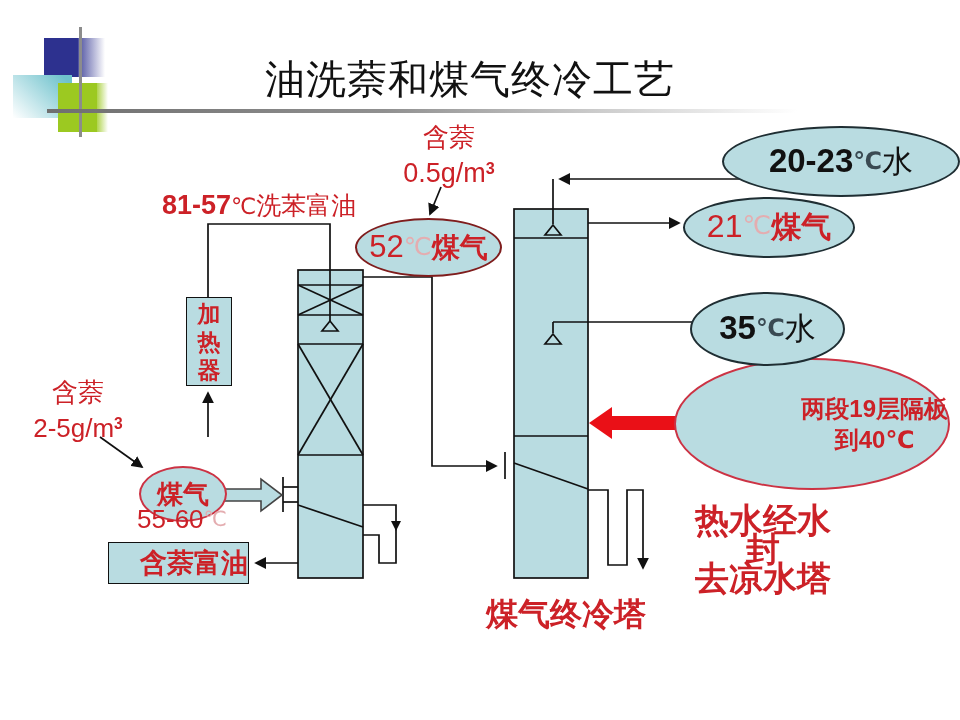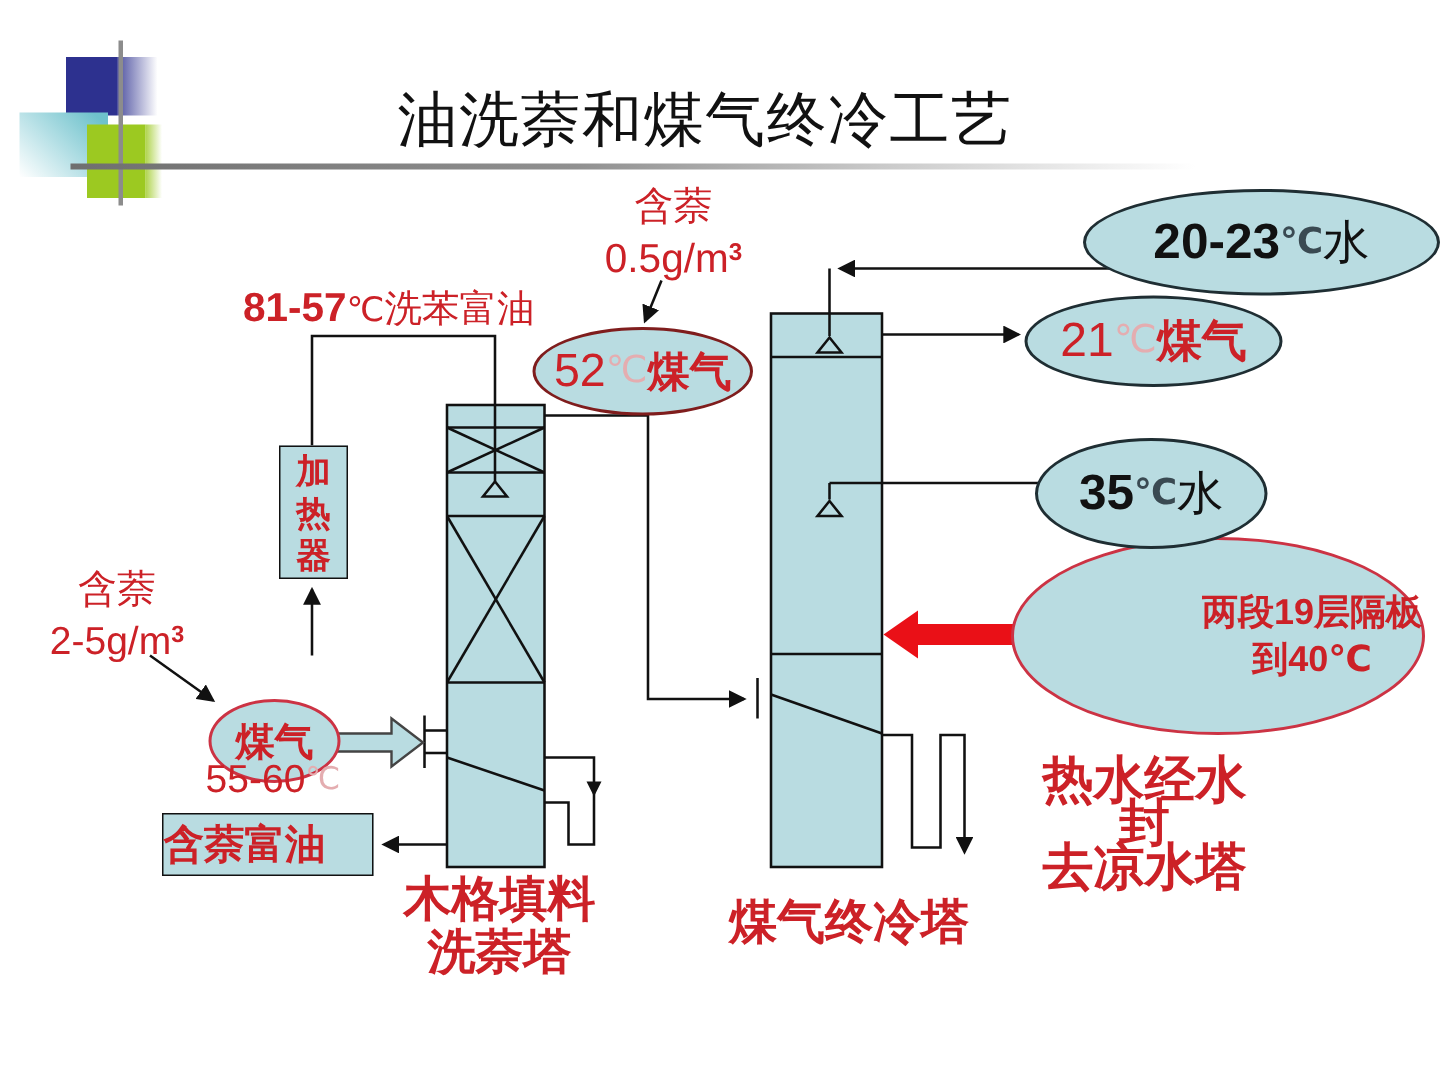--- a/index.html
+++ b/index.html
@@ -140,21 +140,21 @@
     <div><span>2-5g/m</span><sup class="s3">3</sup></div>
   </div>
 
   <div class="abs ell" style="left:139px;top:466px;width:84px;height:52px;border:2px solid #cc3344;">
     <span class="red bold" style="font-size:26px;">煤气</span>
   </div>
   <div class="abs lbl ctr red nowrap" style="left:128px;top:504px;width:108px;font-size:26px;">
     <span>55-60</span><span class="deg-pale">℃</span>
   </div>
 
-  <div class="abs bx ctr" style="left:108px;top:542px;width:139px;height:40px;display:flex;align-items:center;justify-content:flex-start;">
+  <div class="abs bx ctr" style="left:108px;top:542px;width:139px;height:40px;display:flex;align-items:center;justify-content:flex-end;">
     <span class="red bold" style="font-size:27px;">含萘富油</span>
   </div>
 
   <div class="abs ell" style="left:355px;top:218px;width:143px;height:55px;border:2px solid #7f1d1d;">
     <span class="red nowrap" style="font-size:31px;"><span>52</span><span class="deg-pale">℃</span><span class="bold" style="font-size:28px;">煤气</span></span>
   </div>
 
   <div class="abs ell" style="left:722px;top:126px;width:234px;height:67px;border:2px solid #1f2e33;">
     <span class="nowrap" style="font-size:33px;color:#111;font-weight:600;"><span>20-23</span><span class="deg-dark">℃</span><span style="font-weight:400;font-size:31px;">水</span></span>
   </div>
@@ -172,20 +172,16 @@
       <div>两段19层隔板</div>
       <div>到40℃</div>
     </div>
   </div>
 
   <div class="abs lbl ctr red bold" style="left:643px;top:506px;width:152px;font-size:34px;line-height:29px;margin-left:44px;">
     <div>热水经水封</div>
     <div>去凉水塔</div>
   </div>
 
-  <div class="abs lbl ctr red bold" style="left:258px;top:582px;width:150px;font-size:32px;line-height:35px;">
-    <div>木格填料</div>
-    <div>洗萘塔</div>
-  </div>
 
   <div class="abs lbl ctr red bold nowrap" style="left:477px;top:593px;width:178px;font-size:32px;">煤气终冷塔</div>
 
 </div>
 
 </body></html>

